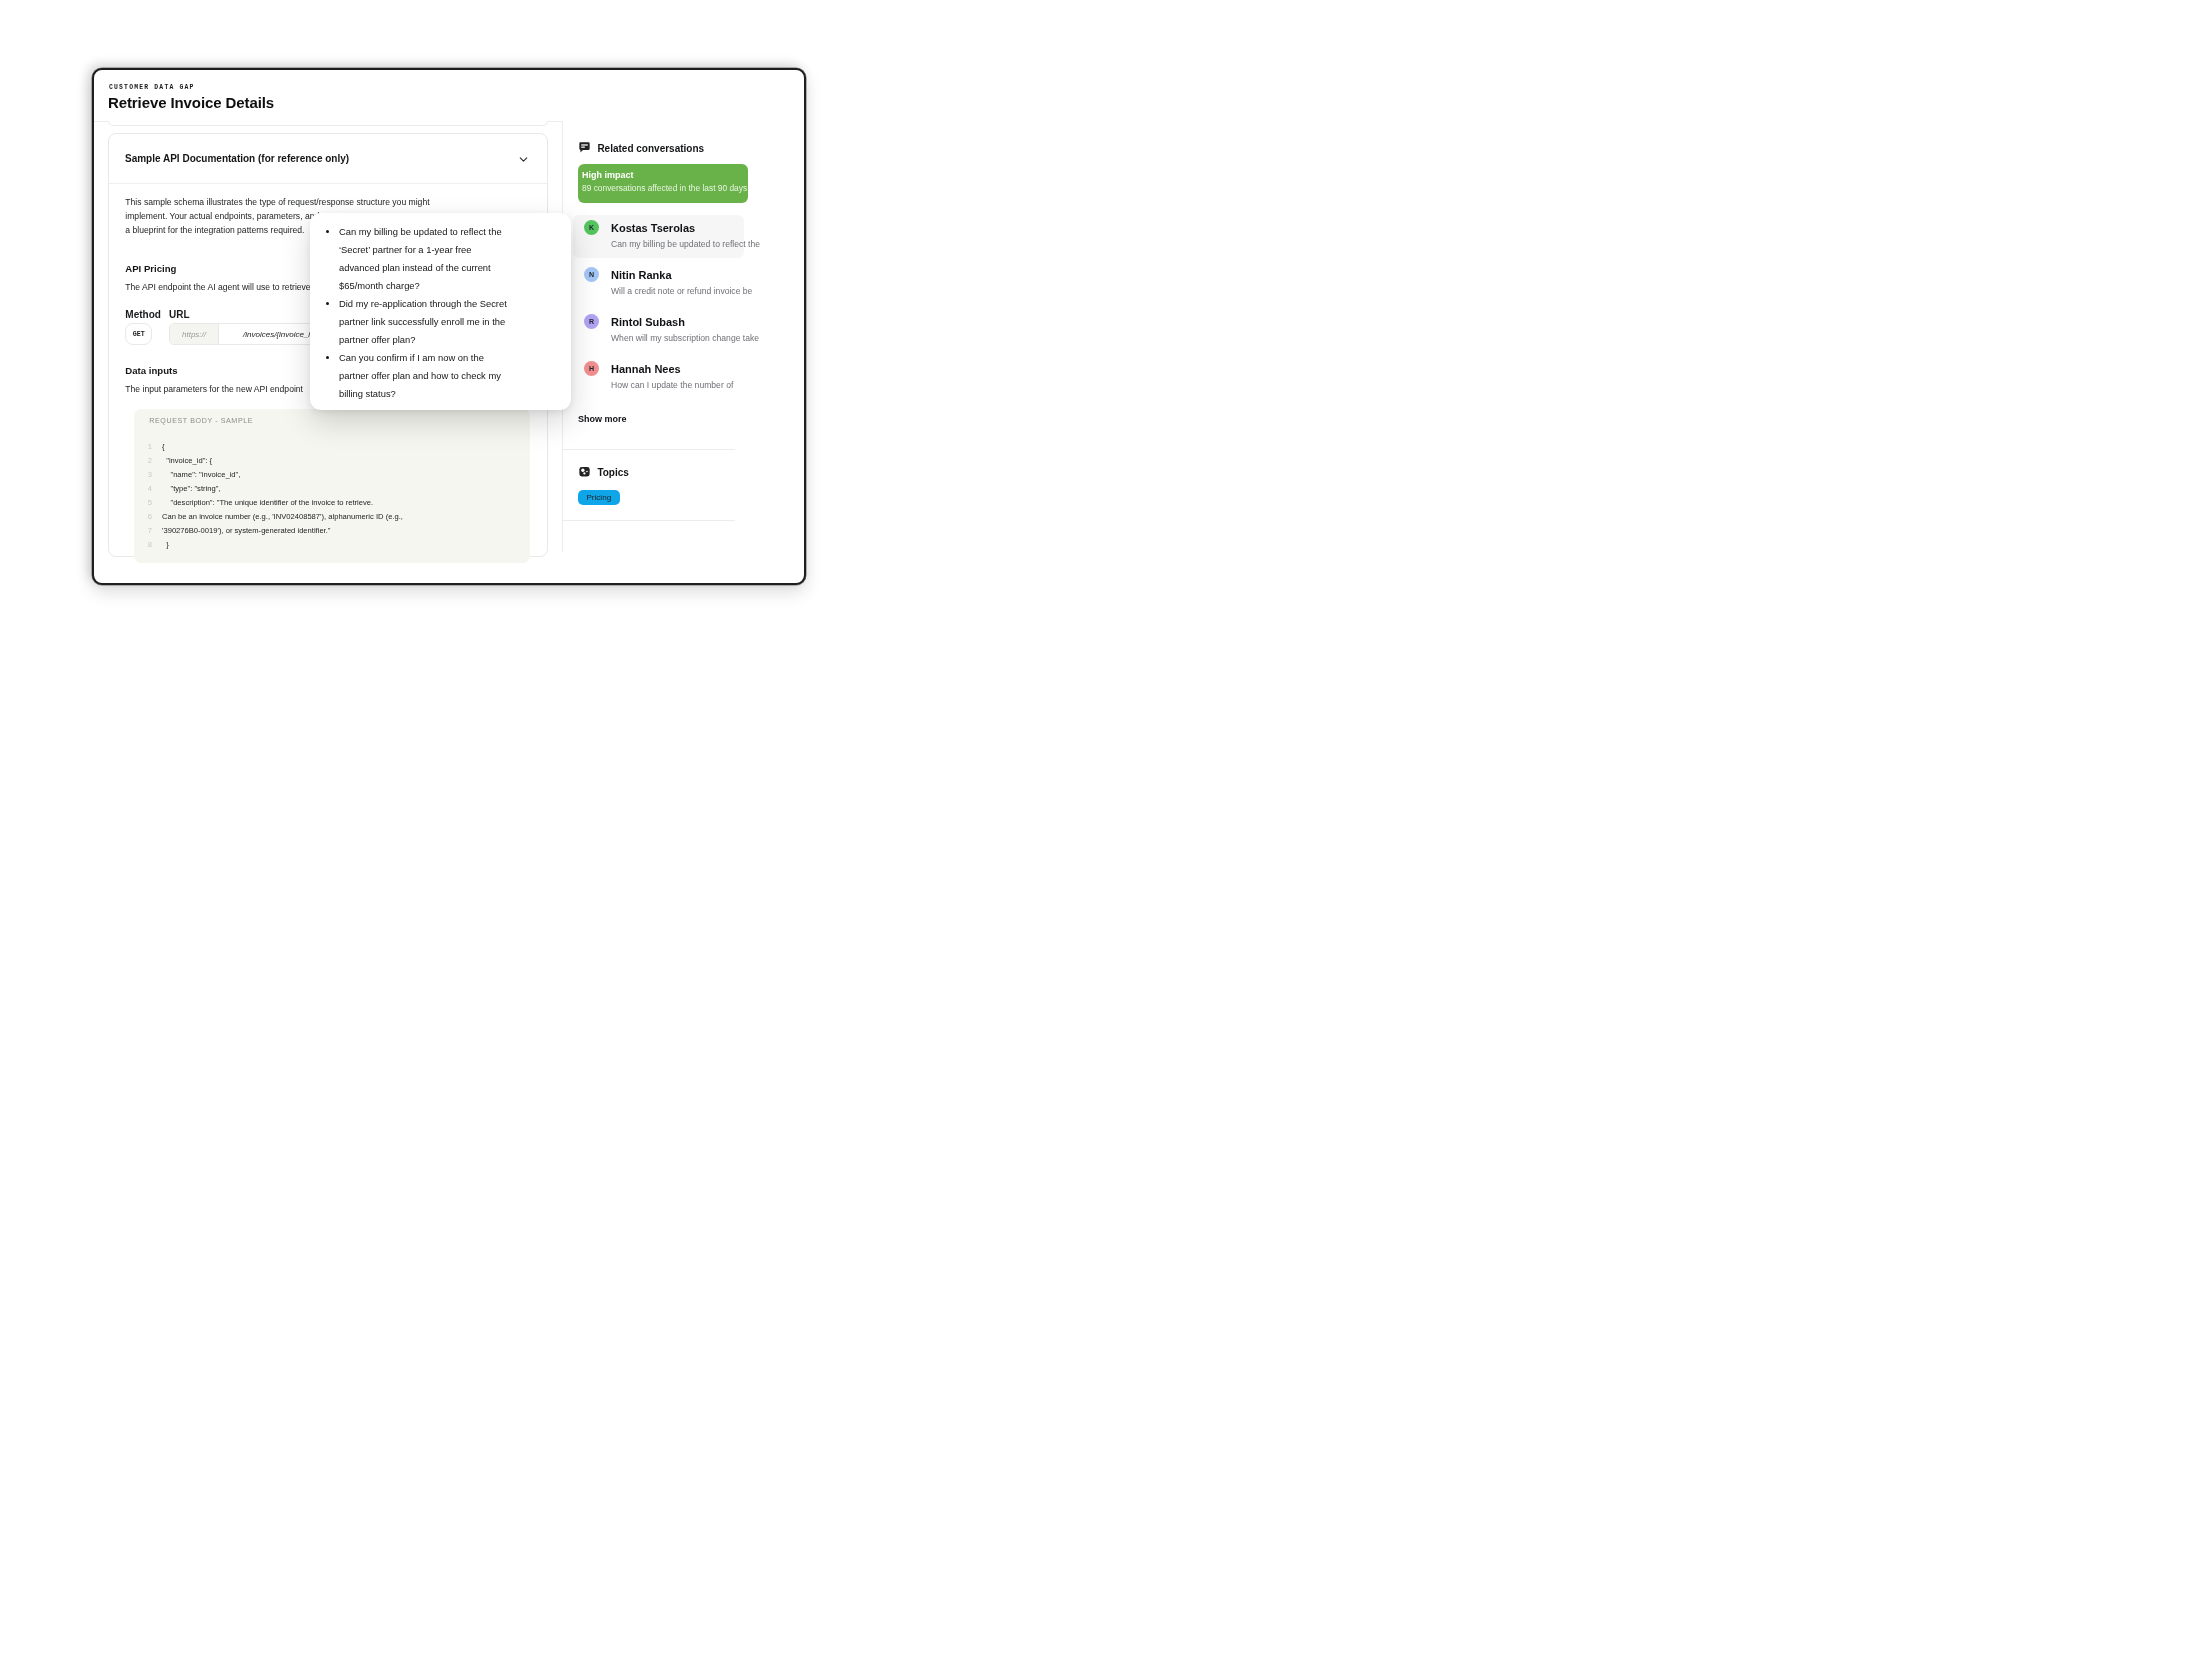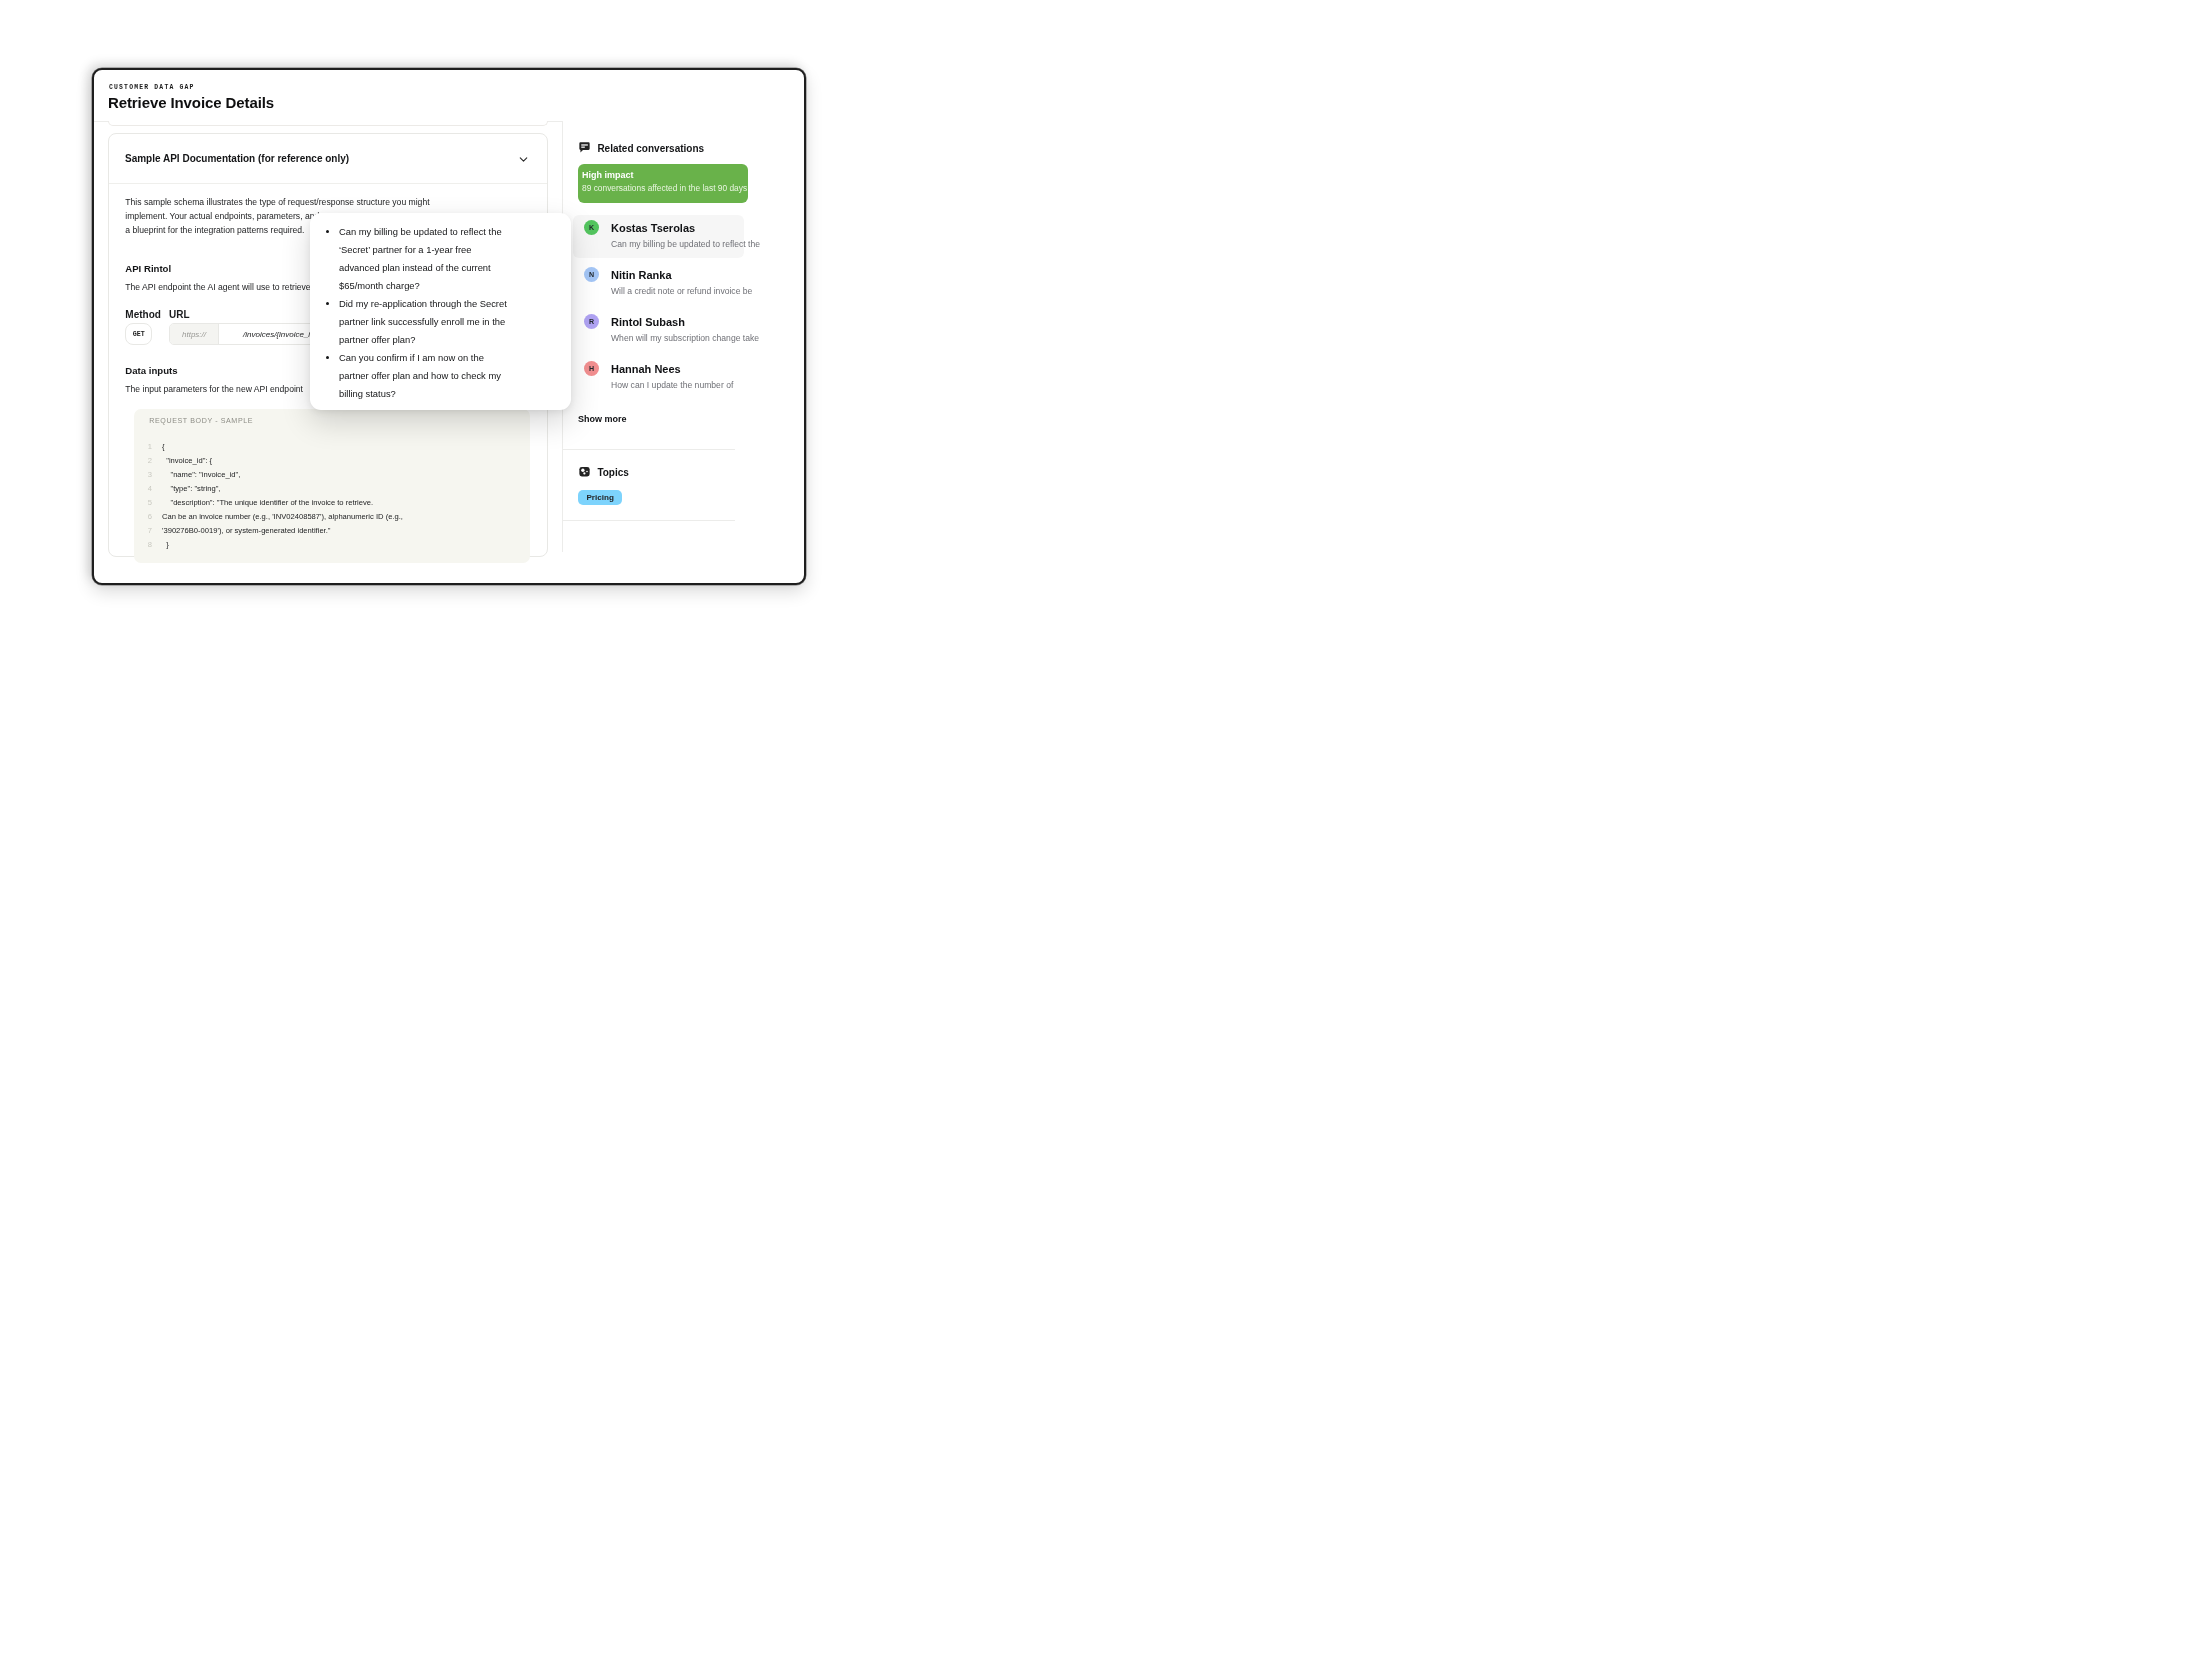--- a/index.html
+++ b/index.html
@@ -64,21 +64,21 @@
   .impact-detail { margin-top:3.4px; font-size:8.4px; color:#e9f5e0; white-space:nowrap; }
   .conv-row { position:absolute; left:573px; width:171px; height:43px; border-radius:6px; }
   .conv-row.hl { background:#f6f6f6; }
   .conv-avatar { position:absolute; left:11px; top:5px; width:15.3px; height:15.3px; border-radius:50%;
     display:flex; align-items:center; justify-content:center; font-size:7.1px; font-weight:700; color:#22292e; }
   .conv-name { position:absolute; left:38px; top:7px; font-size:11px; font-weight:700; color:#101114; white-space:nowrap; }
   .conv-snippet { position:absolute; left:38px; top:24px; font-size:8.6px; color:#6f7076; white-space:nowrap; }
   .show-more { left:578px; top:414px; font-size:9px; font-weight:700; color:#101114; cursor:pointer; }
   .sb-rule { height:1px; background:#ececea; }
   .chip { position:absolute; display:inline-flex; align-items:center; height:15.3px; padding:0 8.4px;
-    background:#7dd3fc; border-radius:5px; font-size:8.1px; color:#232427;font-weight:bold; }
+    background:#0ea5e9; border-radius:5px; font-size:8.1px; color:#232427; }
 </style>
 </head>
 <body>
 
 <div class="frame"></div>
 
 <div class="abs kicker">CUSTOMER DATA GAP</div>
 <div class="abs page-title">Retrieve Invoice Details</div>
 <div class="abs header-rule"></div>
 <div class="abs prev-card-sliver"></div>
@@ -95,21 +95,21 @@
       </span>
     </button>
     <div class="card-head-divider"></div>
 
     <div class="intro" id="intro">
         <div>This sample schema illustrates the type of request/response structure you might</div>
         <div>implement. Your actual endpoints, parameters, and</div>
         <div>a blueprint for the integration patterns required.</div>
       </div>
 
-    <div class="sec-heading" style="top:129px">API Rintol</div>
+    <div class="sec-heading" style="top:129px">API Pricing</div>
     <div class="sec-desc" style="top:148px">The API endpoint the AI agent will use to retrieve</div>
 
     <div class="fld-label" style="left:16.3px; top:175px">Method</div>
     <div class="fld-label" style="left:60px; top:175px">URL</div>
 
     <div class="method-pill">GET</div>
     <div class="url-field">
       <div class="url-prefix">https://</div>
       <div class="url-path">/invoices/{invoice_id}</div>
     </div>

